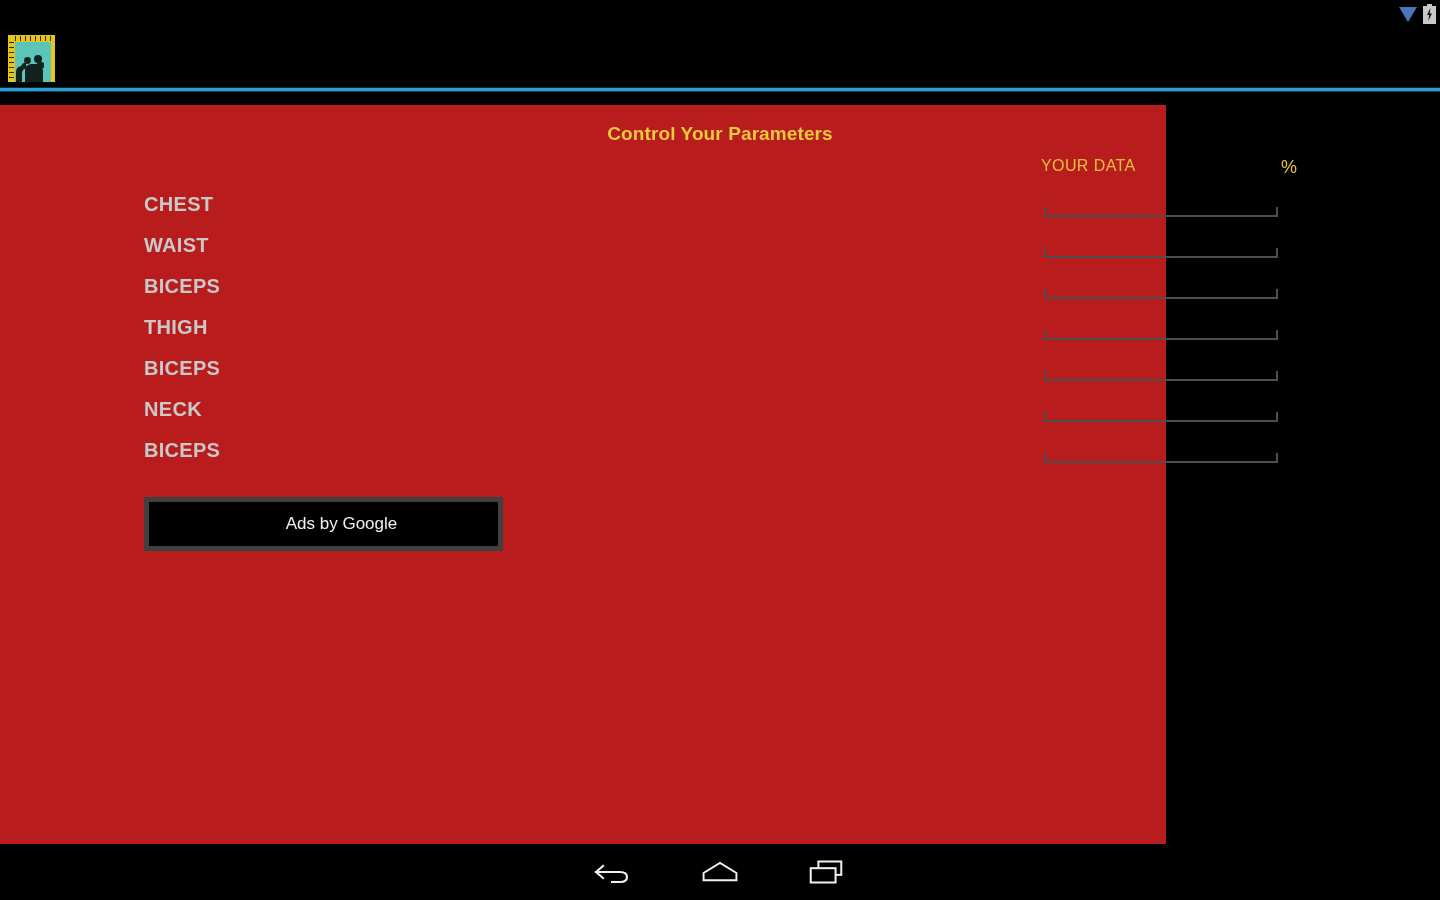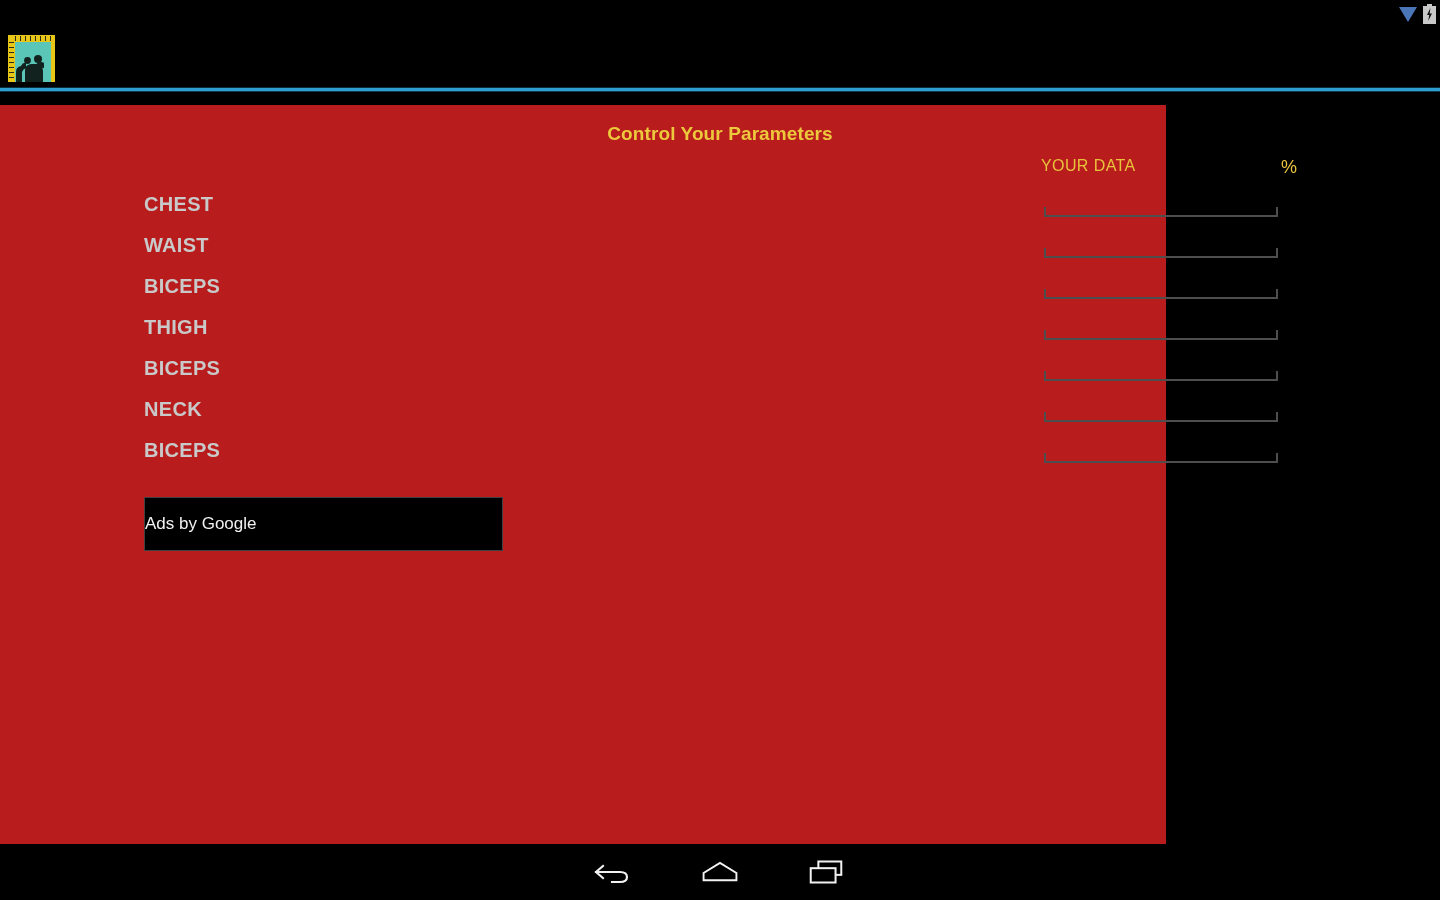--- a/index.html
+++ b/index.html
@@ -191,26 +191,27 @@
     background: #4e4e4e;
   }
 
   
   #ad-box {
     position: absolute;
     left: 144px;
     top: 392px;
     width: 359px;
     height: 54px;
-    border: 1px solid #404040;
-    background: #000000;
-    box-sizing: border-box;
-    display: flex;
-    align-items: center;
-    justify-content: flex-start;
+    border: 5px solid #404040;
+    background: #000000;
+    box-sizing: border-box;
+    display: flex;
+    align-items: center;
+    justify-content: center;
+    padding-left: 36px;
   }
   #ad-box-label {
     font-size: 17px;
     color: #f1f1f1;
     font-weight: 400;
   }
 
   
   #nav-bar {
     position: absolute;

